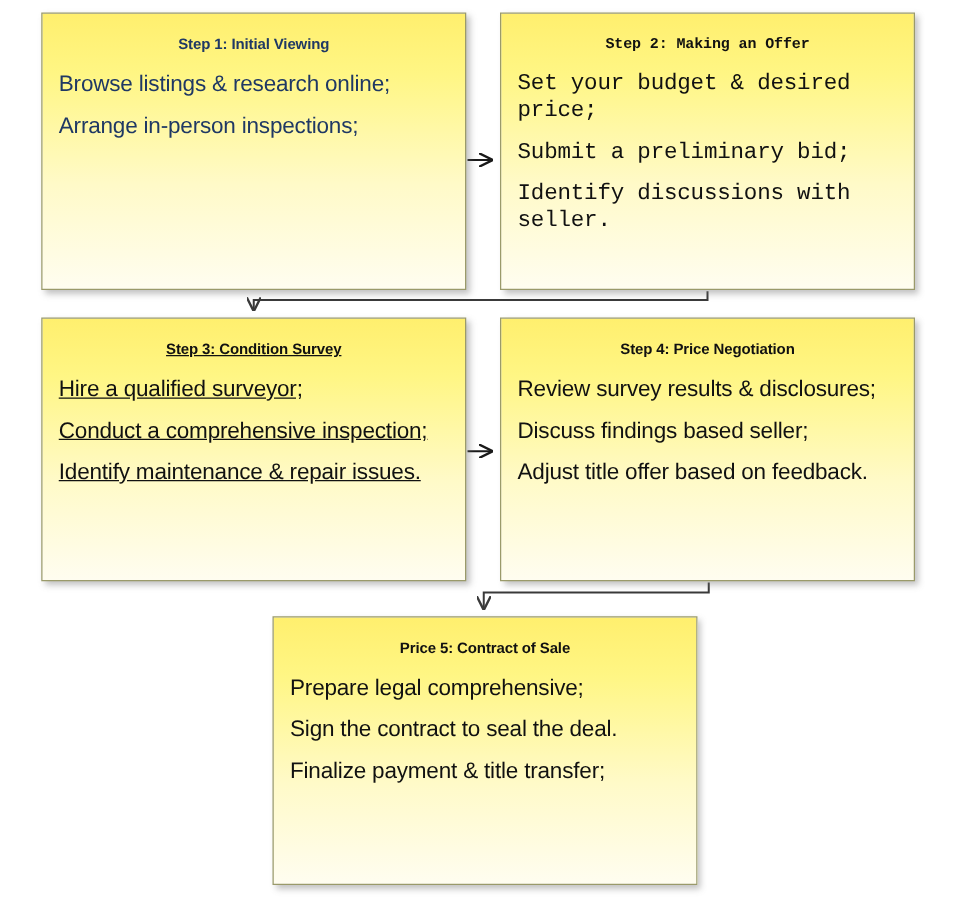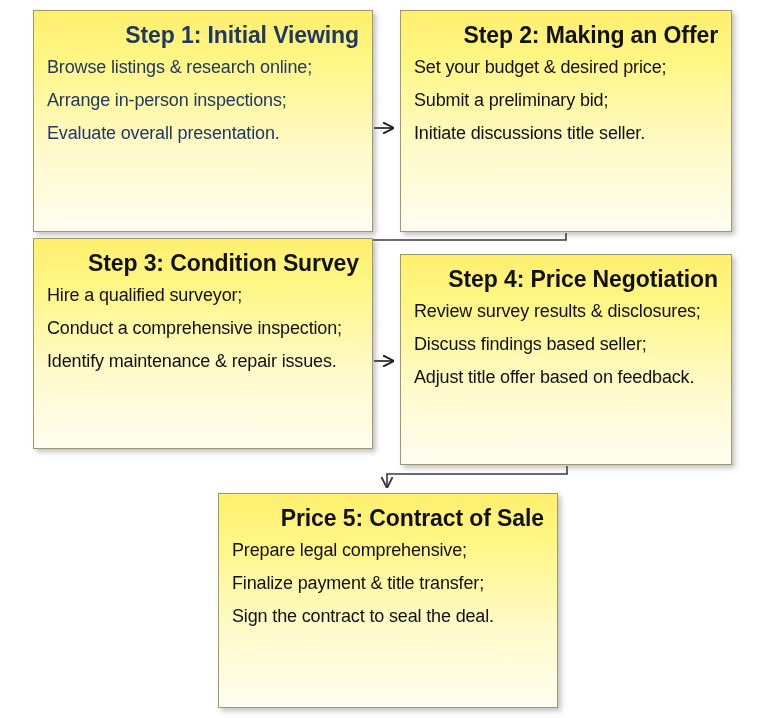--- a/index.html
+++ b/index.html
@@ -30,43 +30,43 @@
   .step-box {
     position: absolute;
     box-sizing: border-box;
     border: 1px solid #9a9a6a;
     background: linear-gradient(to bottom, #ffef6e 0%, #fff684 22%, #fffac8 62%, #fffdf0 100%);
     box-shadow: 3px 3px 5px rgba(110,110,110,0.42);
     padding: 10px 13px 10px 13px;
     overflow: hidden;
   }
   .step-title {
-    text-align: right;
+    text-align: center;
     font-weight: bold;
-    font-size: 23px;
+    font-size: 12px;
     line-height: 22px;
     margin: 3px 0 10px 0;
     letter-spacing: -0.1px;
   }
   .step-line {
     font-size: 18px;
     line-height: 22px;
     margin: 0 0 11px 0;
     letter-spacing: -0.15px;
   }
   .step-line:last-child { margin-bottom: 0; }
 
   
   .tone-navy { color: #1f3864; }
   .tone-black { color: #111111; }
 
   
   #box1 { left: 33px;  top: 10px;  width: 340px; height: 222px; }
-  #box2 { left: 400px; top: 10px;  width: 332px; height: 222px; }
-  #box3 { left: 33px;  top: 238px; width: 340px; height: 211px; }
+  #box2 { left: 400px; top: 10px;  width: 332px; height: 222px; font-family: Liberation Mono, monospace; }
+  #box3 { left: 33px;  top: 254px; width: 340px; height: 211px; text-decoration: underline; }
   #box4 { left: 400px; top: 254px; width: 332px; height: 211px; }
   #box5 { left: 218px; top: 493px; width: 340px; height: 215px; }
 </style>
 </head>
 <body>
 
 <div id="canvas">
 
   <svg class="connector-layer" width="774" height="718" viewBox="0 0 774 718" xmlns="http://www.w3.org/2000/svg">
     <defs>
@@ -92,44 +92,43 @@
 
     <g>
       <path d="M 567 466 L 567 474 L 387 474 L 387 487" fill="none" stroke="#3a3a3a" stroke-width="1.6" marker-end="url(#ah-down)"></path>
     </g>
   </svg>
 
   <div class="step-box tone-navy" id="box1">
     <div class="step-title">Step 1: Initial Viewing</div>
     <div class="step-line">Browse listings &amp; research online;</div>
     <div class="step-line">Arrange in-person inspections;</div>
-    <div class="step-line">Evaluate overall presentation.</div>
   </div>
 
   <div class="step-box tone-black" id="box2">
     <div class="step-title">Step 2: Making an Offer</div>
     <div class="step-line">Set your budget &amp; desired price;</div>
     <div class="step-line">Submit a preliminary bid;</div>
-    <div class="step-line">Initiate discussions title seller.</div>
+    <div class="step-line">Identify discussions with seller.</div>
   </div>
 
   <div class="step-box tone-black" id="box3">
     <div class="step-title">Step 3: Condition Survey</div>
     <div class="step-line">Hire a qualified surveyor;</div>
     <div class="step-line">Conduct a comprehensive inspection;</div>
     <div class="step-line">Identify maintenance &amp; repair issues.</div>
   </div>
 
   <div class="step-box tone-black" id="box4">
     <div class="step-title">Step 4: Price Negotiation</div>
     <div class="step-line">Review survey results &amp; disclosures;</div>
     <div class="step-line">Discuss findings based seller;</div>
     <div class="step-line">Adjust title offer based on feedback.</div>
   </div>
 
   <div class="step-box tone-black" id="box5">
     <div class="step-title">Price 5: Contract of Sale</div>
     <div class="step-line">Prepare legal comprehensive;</div>
+    <div class="step-line">Sign the contract to seal the deal.</div>
     <div class="step-line">Finalize payment &amp; title transfer;</div>
-    <div class="step-line">Sign the contract to seal the deal.</div>
   </div>
 
 </div>
 
 </body></html>

